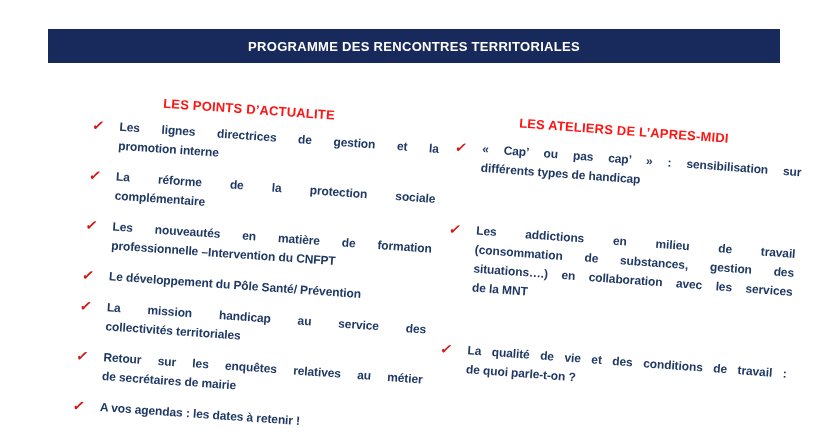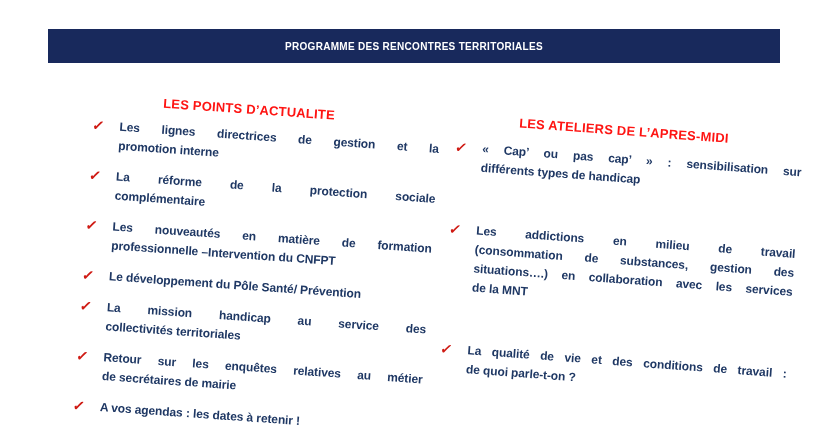--- a/index.html
+++ b/index.html
@@ -19,21 +19,21 @@
     overflow:hidden;
   }
   .title-bar{
     position:absolute;
     left:48px;top:29px;width:732px;height:34px;
     background:var(--bar-navy);
     display:flex;align-items:center;justify-content:center;
   }
   .title-bar .title{
     color:#fff;
-    font-size:10px;
+    font-size:13px;
     font-weight:bold;
     letter-spacing:.3px;
   }
   .column{
     position:absolute;
     width:360px;
   }
   .col-left{
     left:82px;top:90px;
     transform:rotate(4deg);

